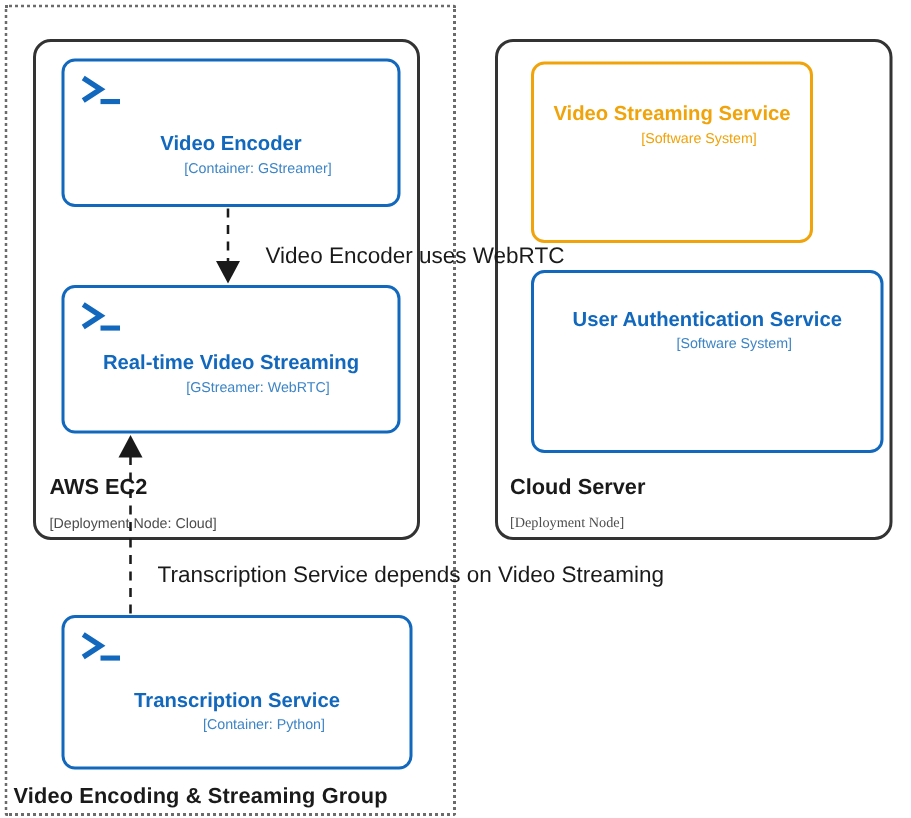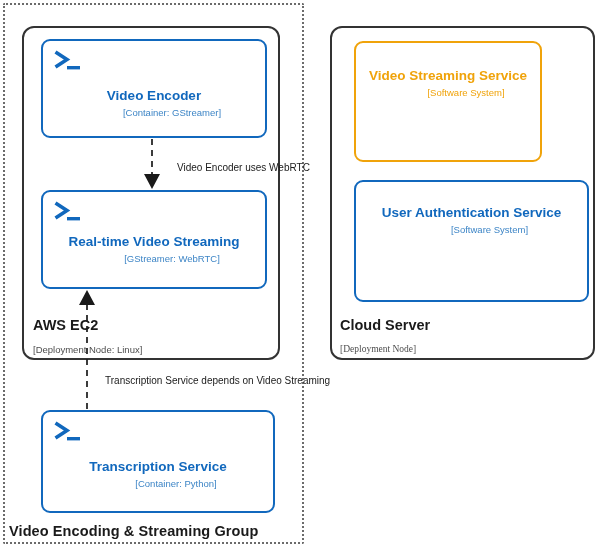--- a/index.html
+++ b/index.html
@@ -91,37 +91,37 @@
     font-size:21px;
     font-weight:bold;
     line-height:26px;
   }
   .term-icon svg{display:block;}
 
   
   .edge-svg{position:absolute;left:0;top:0;width:607px;height:545px;overflow:visible;pointer-events:none;}
   .edge-label{
     position:absolute;
-    font-size:10px;
+    font-size:15px;
     color:#1a1a1a;
     white-space:nowrap;
     background:transparent;
   }
 </style>
 </head>
 <body>
 
 <div class="canvas">
 
   <div class="group-boundary" style="left:3px;top:3px;width:297px;height:537px;"></div>
   <div class="group-label" style="left:9px;top:523px;">Video Encoding &amp; Streaming Group</div>
 
   <div class="node" style="left:22px;top:26px;width:258px;height:334px;"></div>
   <div class="node-title" style="left:33px;top:317px;">AWS EC2</div>
-  <div class="node-sub" style="left:33px;top:344px;">[Deployment Node: Linux]</div>
+  <div class="node-sub" style="left:33px;top:344px;">[Deployment Node: Cloud]</div>
 
   <div class="node" style="left:330px;top:26px;width:265px;height:334px;"></div>
   <div class="node-title" style="left:340px;top:317px;">Cloud Server</div>
   <div class="node-sub" style="left:340px;top:344px;font-family:Liberation Serif, serif;">[Deployment Node]</div>
 
   <div class="elem" style="left:41px;top:39px;width:226px;height:99px;">
     <span class="term-icon">
       <svg width="34" height="26" viewBox="0 0 34 26" aria-hidden="true">
         <path d="M3 4 L13 10.5 L3 17" fill="none" stroke="#1168bd" stroke-width="3.6" stroke-linecap="square" stroke-linejoin="miter"></path>
         <rect x="13" y="17" width="13" height="3.4" fill="#1168bd"></rect>

